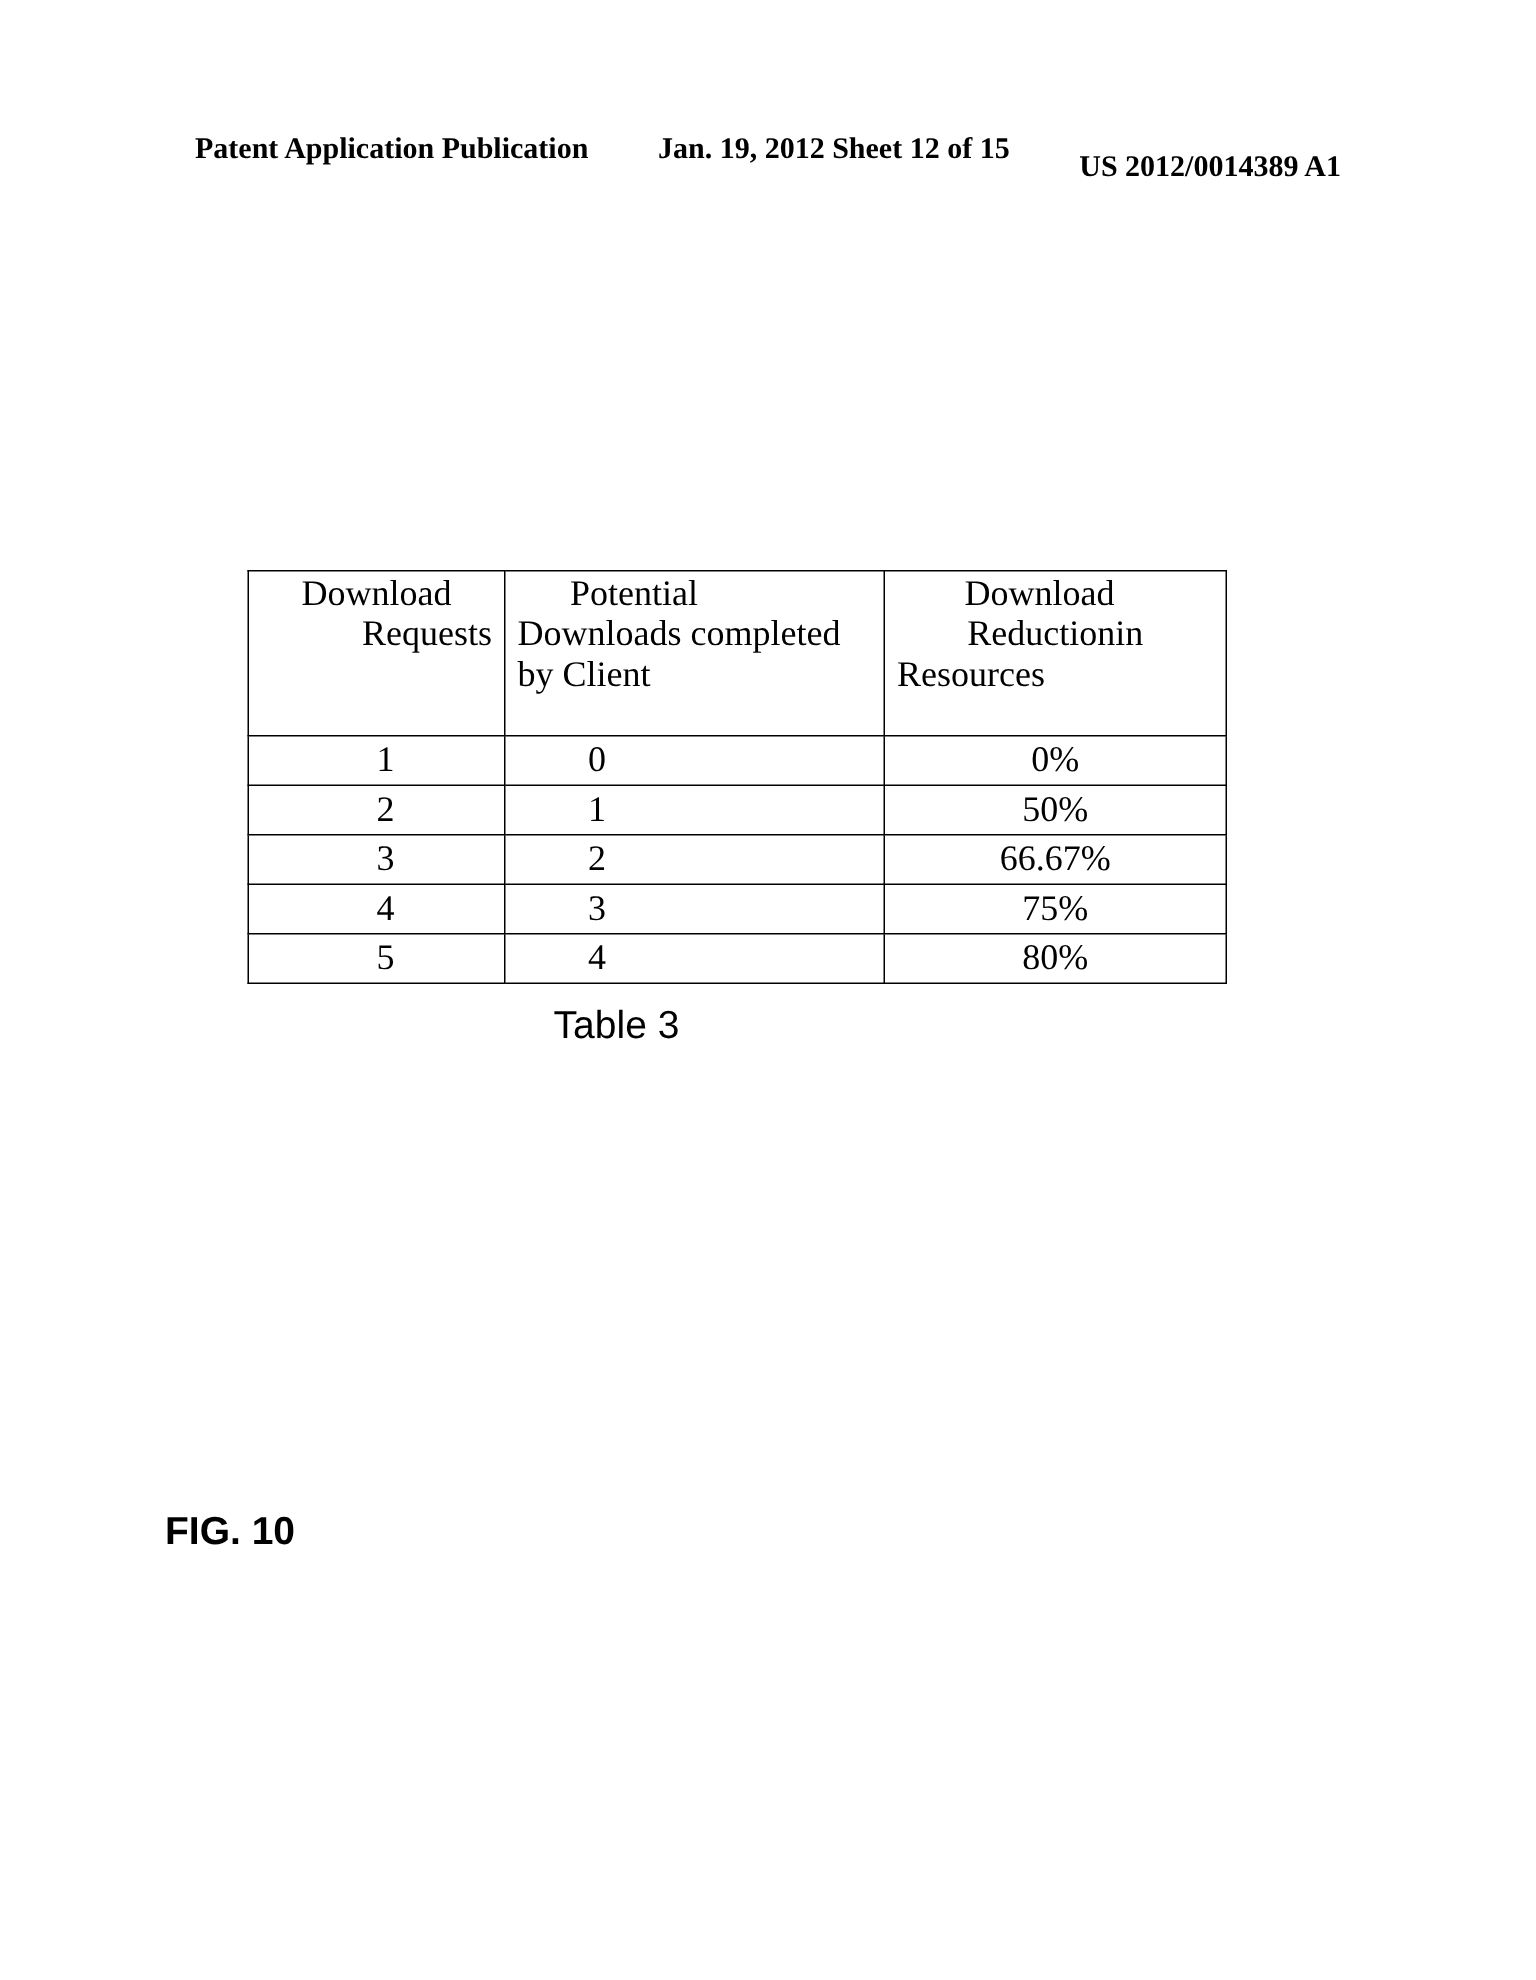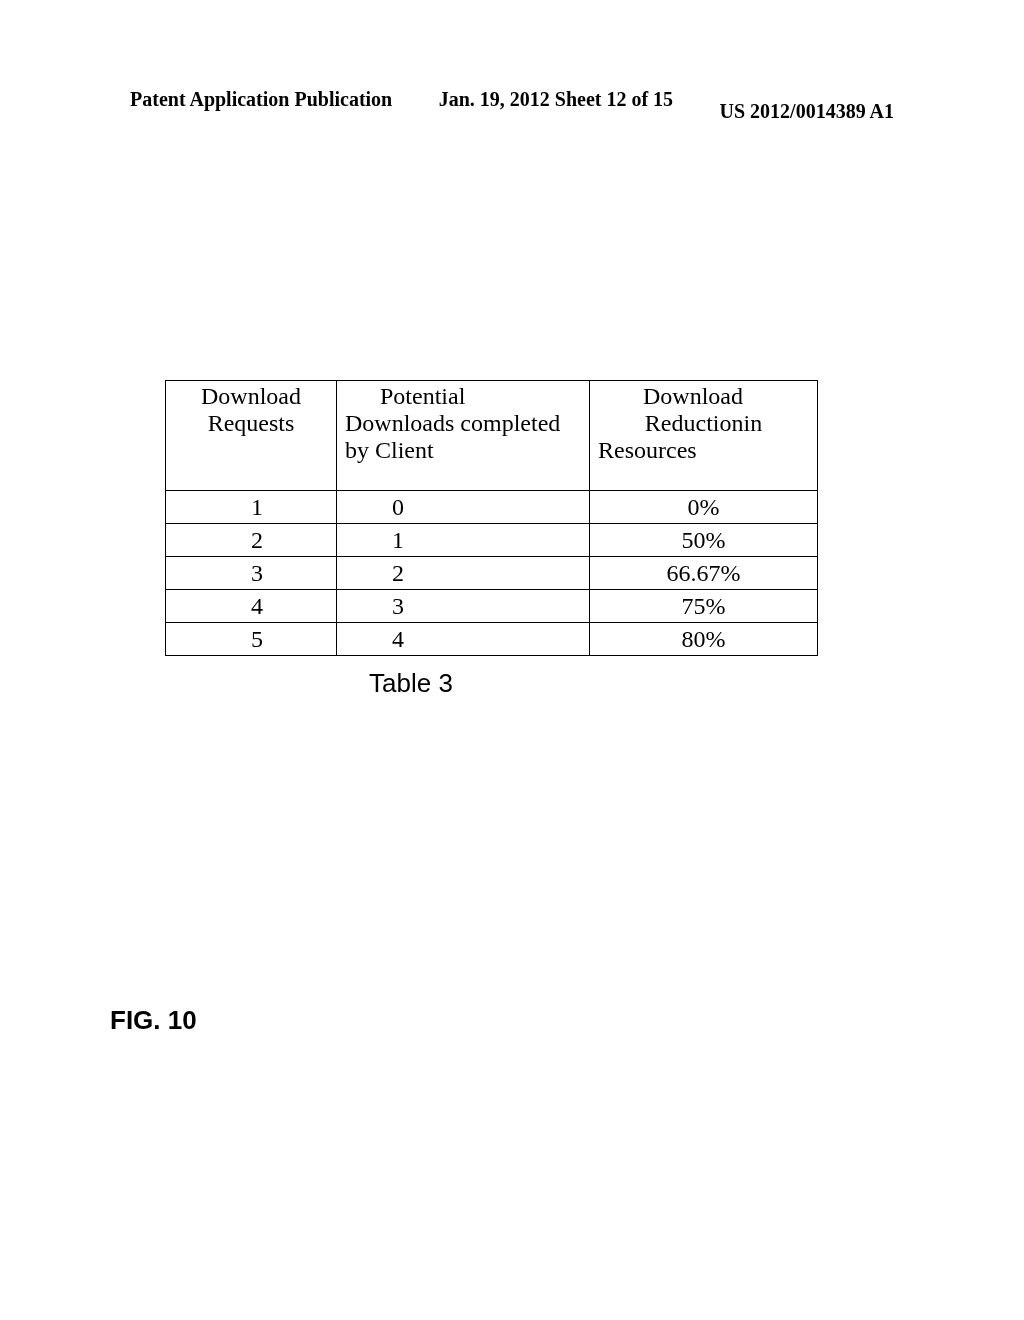--- a/index.html
+++ b/index.html
@@ -101,21 +101,21 @@
   <span class="header-left">Patent Application Publication</span>
   <span class="header-center">Jan. 19, 2012  Sheet 12 of 15</span>
   <span class="header-right">US 2012/0014389 A1</span>
 </div>
 
 <table class="data-table">
   <tbody>
       <tr class="header-row">
     <td class="col1">
       <span style="display:block;text-align:center">Download</span>
-      <span style="display:block;text-align:center">Requests</span>
+      <span style="display:block;text-align:right">Requests</span>
     </td>
     <td class="col2">
       <span style="display:block;text-align:left;padding-left:35px">Potential</span>
       <span style="display:block;text-align:left">Downloads  completed</span>
       <span style="display:block;text-align:left">by Client</span>
     </td>
     <td class="col3">
       <span style="display:block;text-align:left;padding-left:45px">Download</span>
       <span style="display:flex;justify-content:center">
         <span>Reduction</span>

